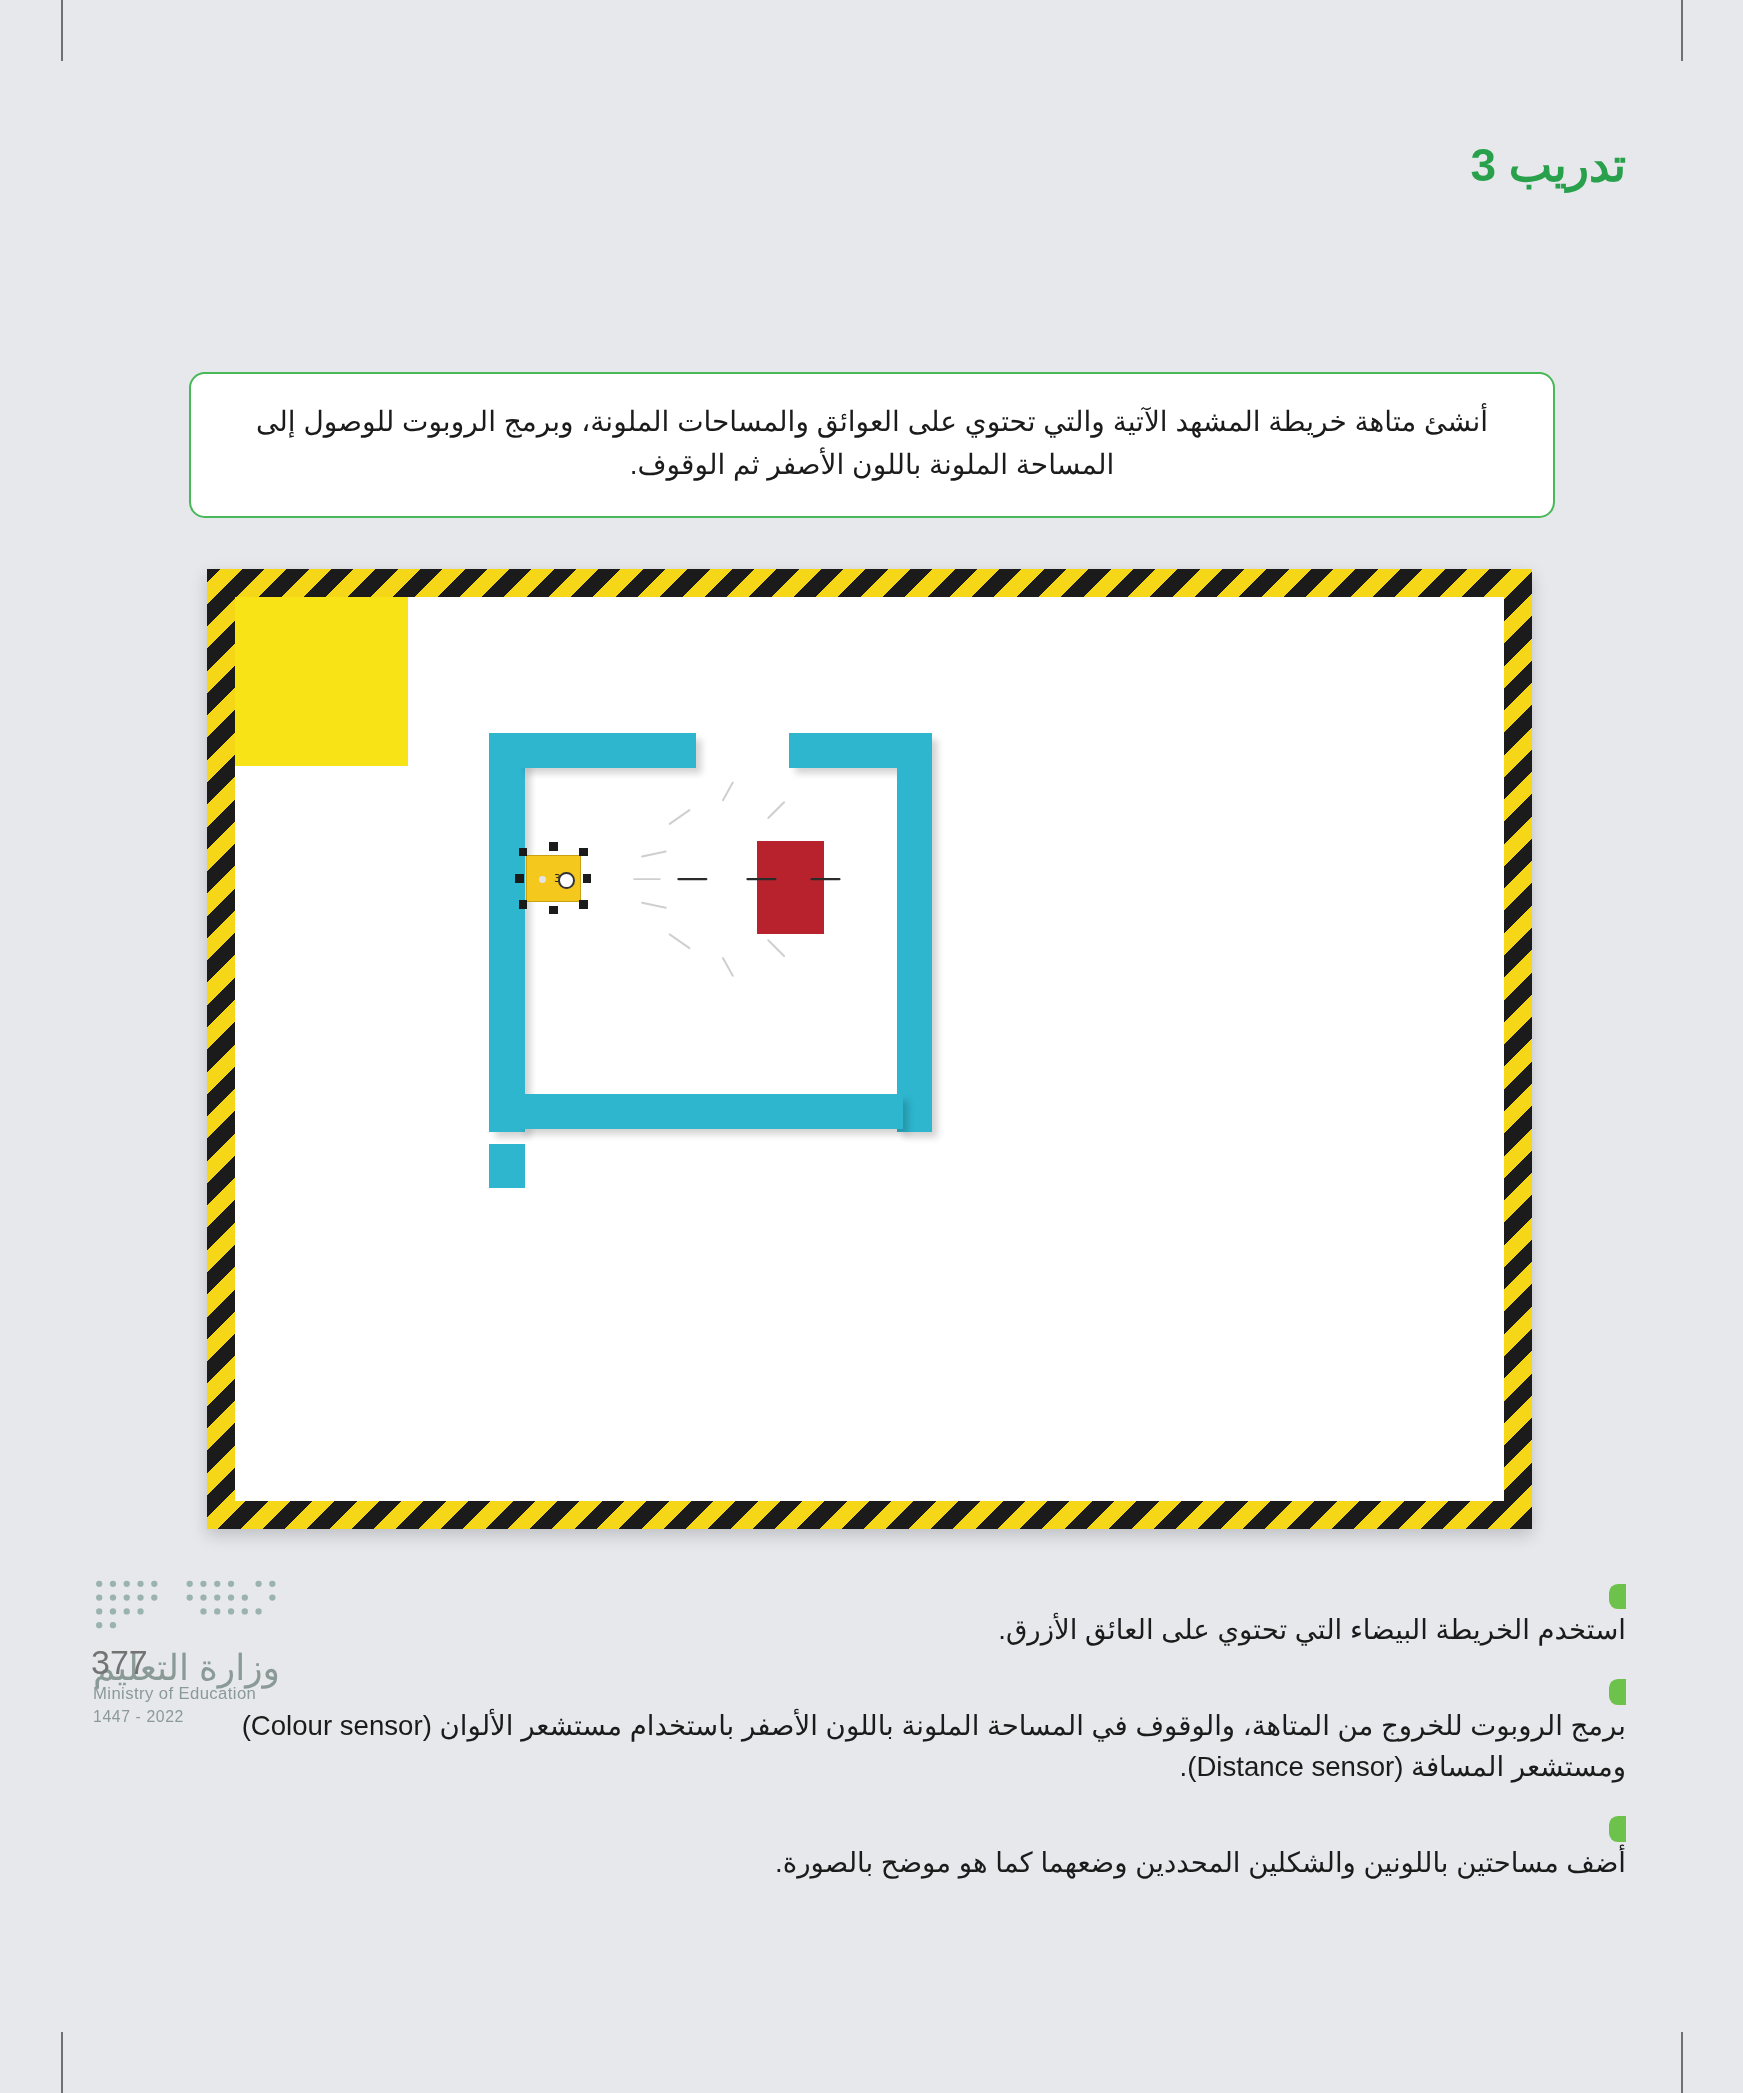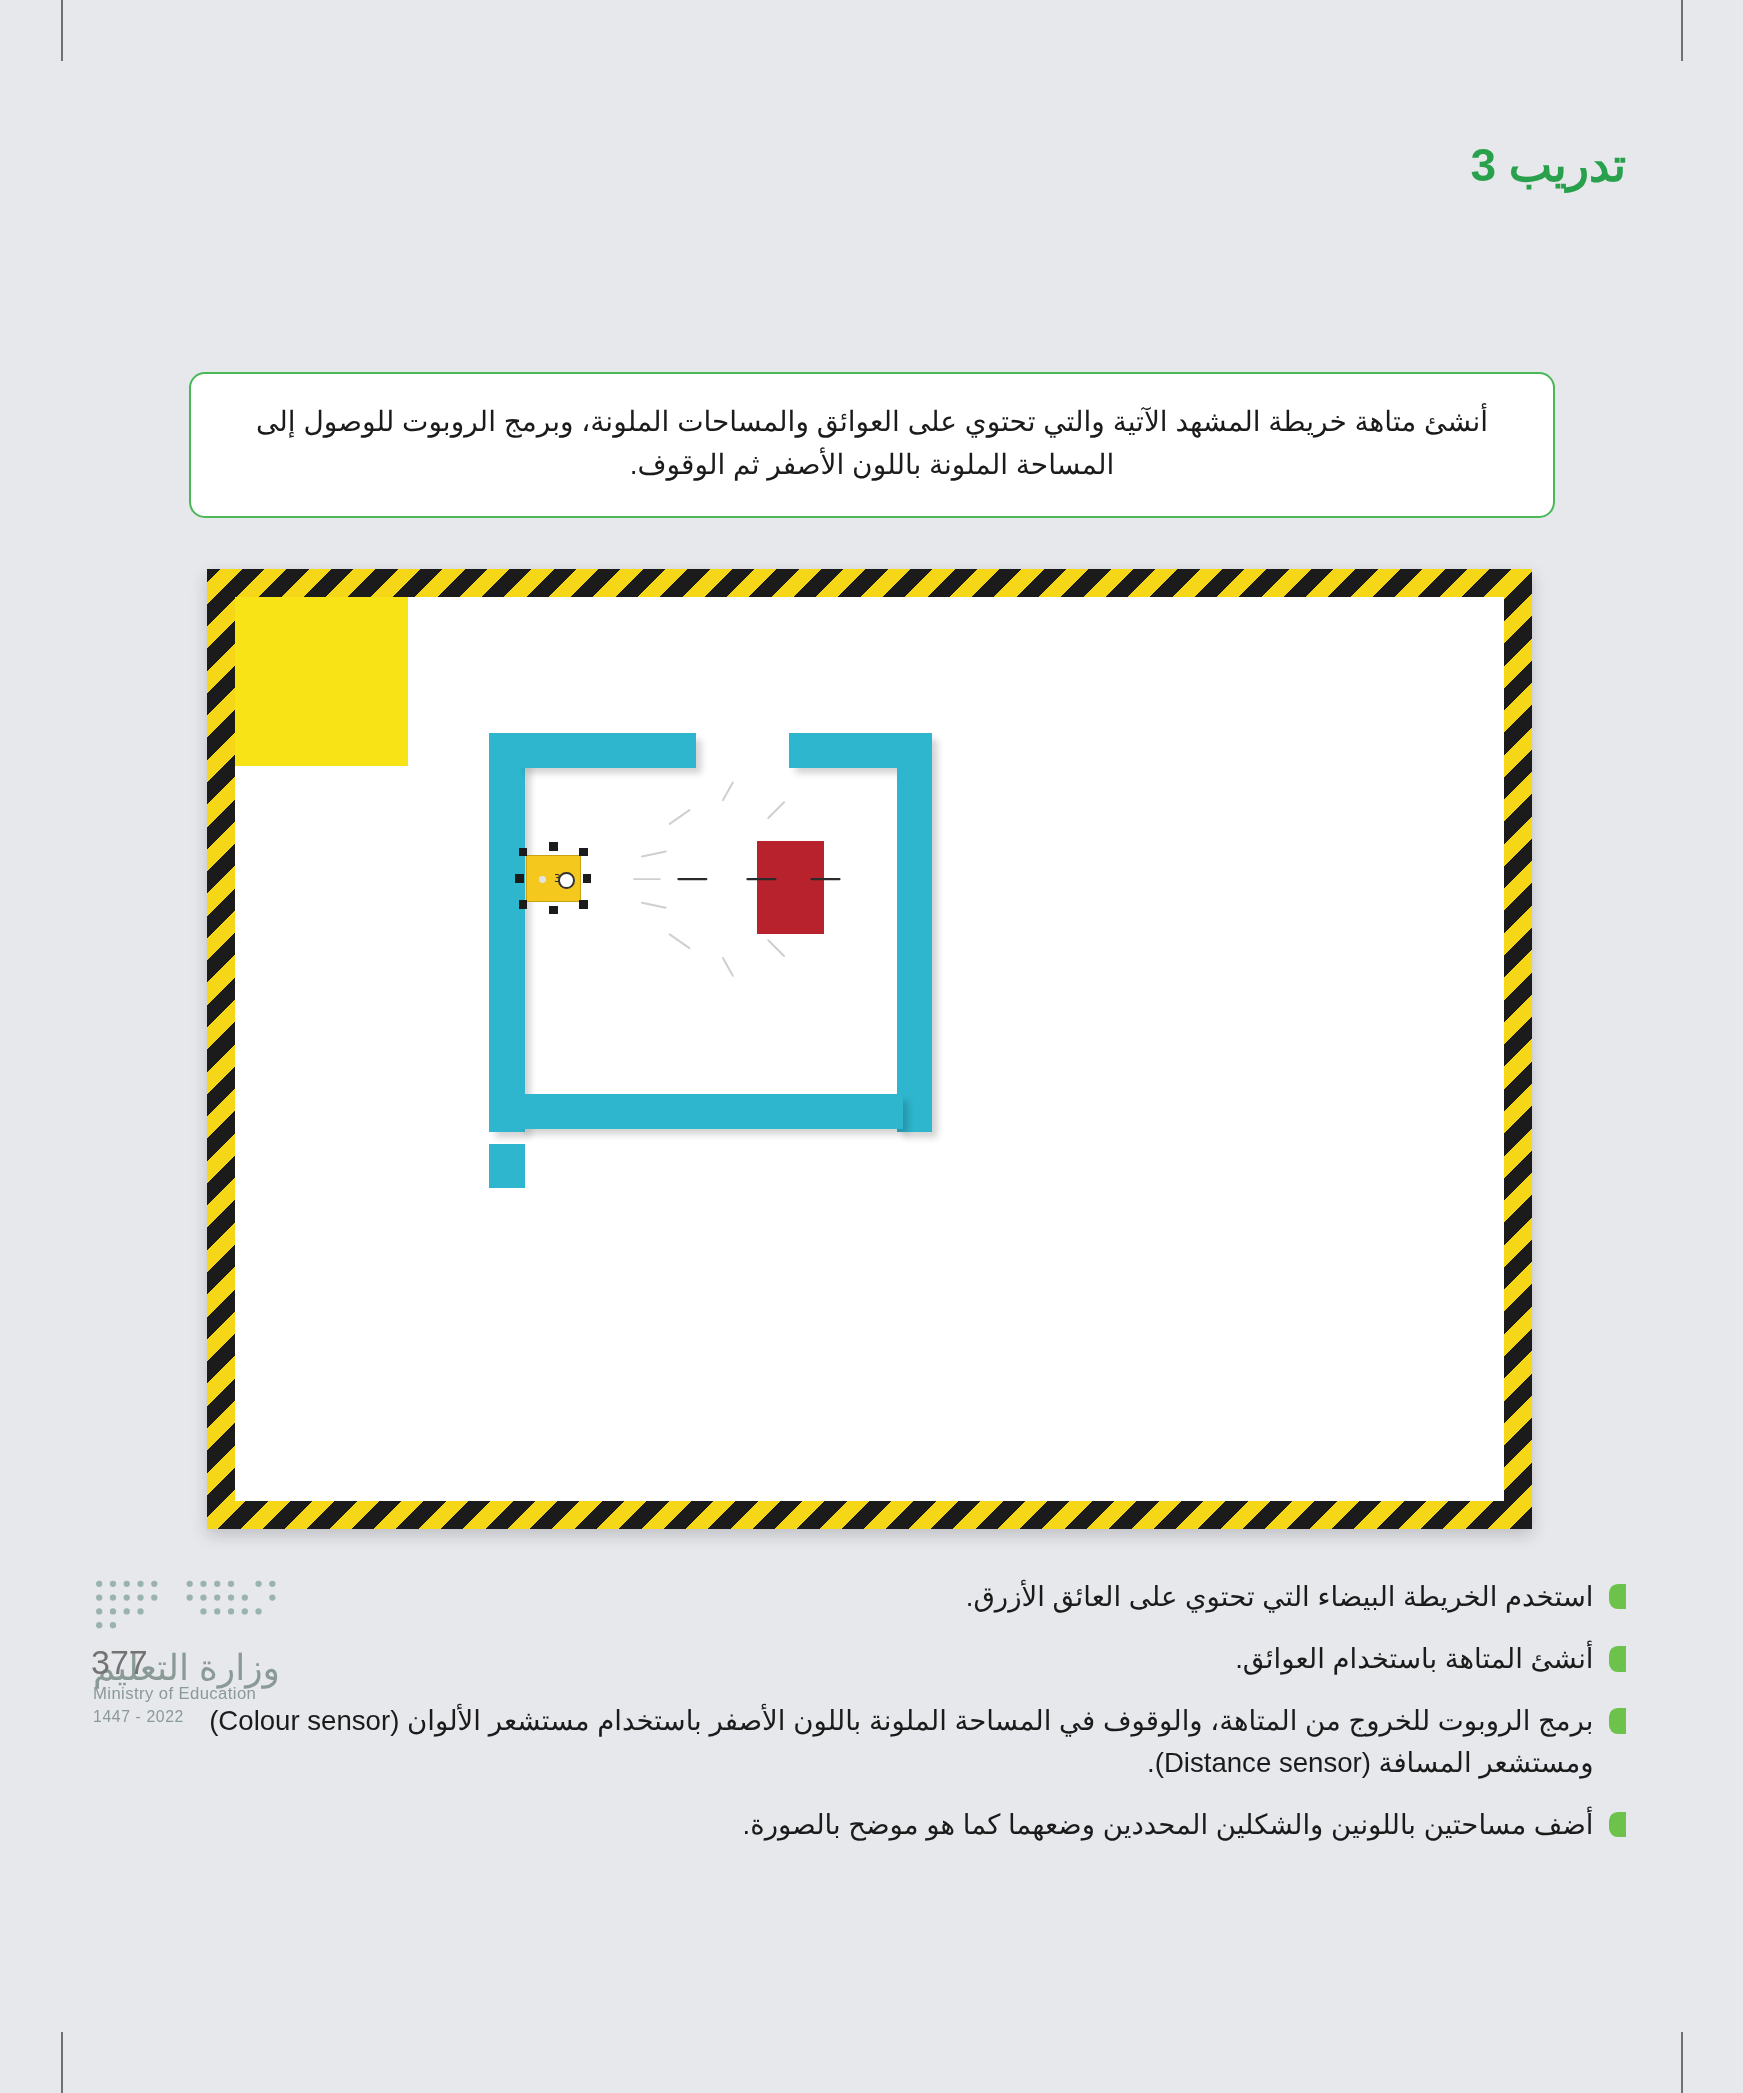--- a/index.html
+++ b/index.html
@@ -204,20 +204,21 @@
     direction: rtl;
   }
   .bullet-row {
     display: flex;
     align-items: flex-start;
     justify-content: flex-start;
     margin-bottom: 20.7px;
     font-size: 27.6px;
     line-height: 1.5;
     color: #1b1b1b;
+    flex-direction: column;
   }
   .bullet-mark {
     flex: 0 0 auto;
     width: 16.7px;
     height: 25.6px;
     margin-top: 7.9px;
     margin-left: 15.8px;
     background: #6cc24a;
     border-radius: 8.9px 0 0 8.9px;
   }
@@ -336,24 +337,20 @@
         <div class="handle hm-r"></div>
       </div>
 
     </div>
   </div>
 
   <div class="bullets">
     <div class="bullet-row">
       <span class="bullet-mark"></span>
       <span class="bullet-text">استخدم الخريطة البيضاء التي تحتوي على العائق الأزرق.</span>
-    </div>
-    <div class="bullet-row">
-      <span class="bullet-mark"></span>
-      <span class="bullet-text">أنشئ المتاهة باستخدام العوائق.</span>
     </div>
     <div class="bullet-row">
       <span class="bullet-mark"></span>
       <span class="bullet-text">برمج الروبوت للخروج من المتاهة، والوقوف في المساحة الملونة باللون الأصفر باستخدام مستشعر الألوان (Colour sensor) ومستشعر المسافة (Distance sensor).</span>
     </div>
     <div class="bullet-row">
       <span class="bullet-mark"></span>
       <span class="bullet-text">أضف مساحتين باللونين والشكلين المحددين وضعهما كما هو موضح بالصورة.</span>
     </div>
   </div>

